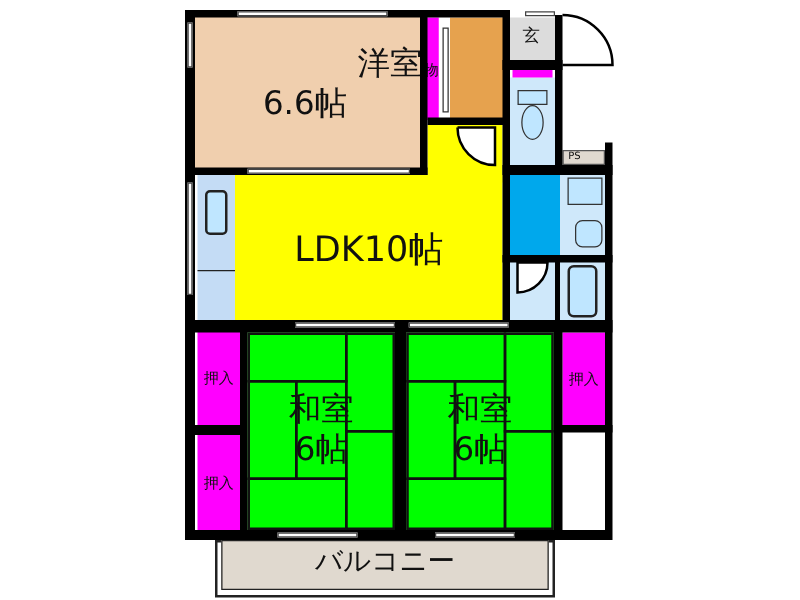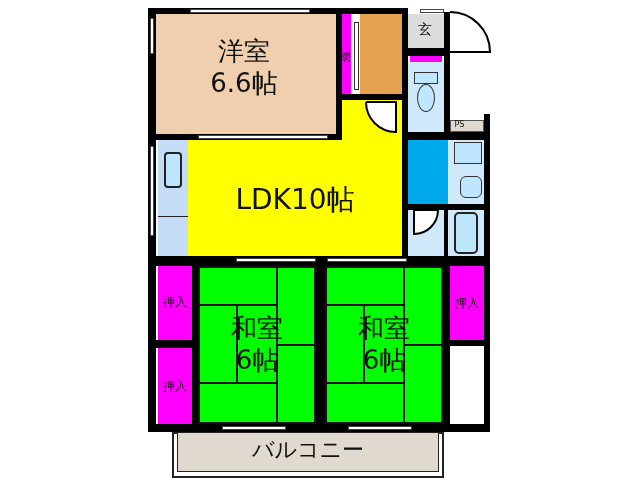--- a/index.html
+++ b/index.html
@@ -11,21 +11,21 @@
   .tatami{position:absolute;border:2px solid #111;box-sizing:border-box;}
 </style>
 </head>
 <body>
 
 <div class="abs" style="left:172px;top:432px;width:272px;height:46px;border:2px solid #222;background:#fff;"></div>
 <div class="abs" style="left:177px;top:432px;width:262px;height:40px;background:#e0d9cf;border:1px solid #222;"></div>
 <div class="lbl" style="left:177px;top:438px;width:262px;font-size:22px;">バルコニー</div>
 
 <div class="abs" style="left:150px;top:12px;width:188px;height:124px;background:#f0cfae;"></div>
-<div class="lbl" style="left:150px;top:38px;width:188px;font-size:26px;">洋室</div>
+<div class="lbl" style="left:150px;top:38px;width:188px;font-size:26px;text-align:right;">洋室</div>
 <div class="lbl" style="left:150px;top:70px;width:188px;font-size:26px;">6.6帖</div>
 
 <div class="abs" style="left:340px;top:14px;width:11px;height:82px;background:#ff00ff;"></div>
 <div class="lbl" style="left:336px;top:50px;width:18px;font-size:12px;">物</div>
 <div class="abs" style="left:360px;top:14px;width:44px;height:84px;background:#e6a24e;"></div>
 <div class="abs" style="left:354px;top:22px;width:5px;height:68px;background:#fff;border:1px solid #333;"></div>
 
 <div class="abs" style="left:405px;top:14px;width:40px;height:36px;background:#dcdcdc;"></div>
 <div class="lbl" style="left:405px;top:22px;width:40px;font-size:14px;">玄</div>
 <svg class="abs" style="left:448px;top:10px;" width="46" height="44">

